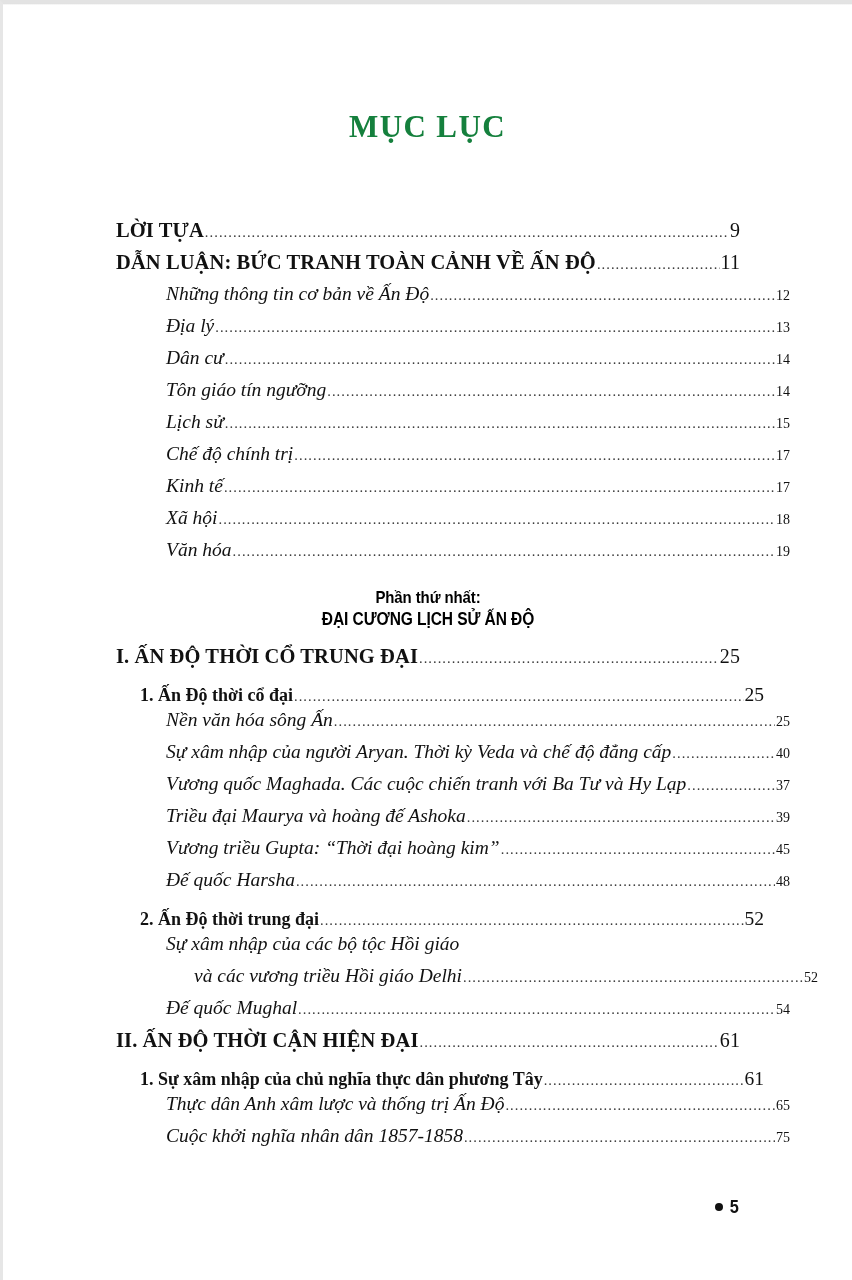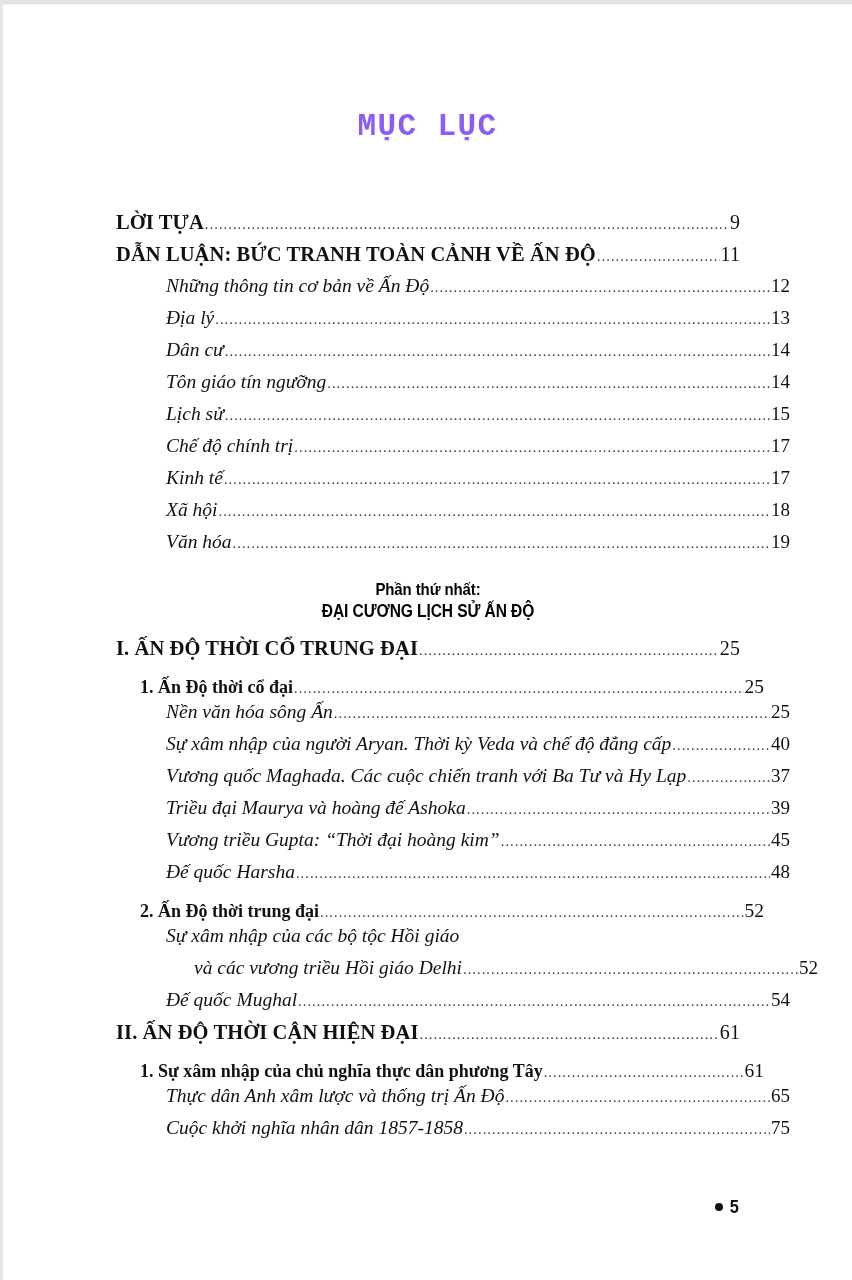--- a/index.html
+++ b/index.html
@@ -30,39 +30,39 @@
     position: absolute;
     left: 0; top: 0;
     width: 100%; height: 2px;
     background: linear-gradient(to bottom, #d8d8d8, rgba(216,216,216,0));
     pointer-events: none;
   }
 
   
   .doc-title {
     text-align: center;
-    font-family: Liberation Mono, monospace;
+    font-family: Liberation Serif, serif;
     font-weight: 700;
     font-size: 31px;
     letter-spacing: 1.4px;
-    color: #8b5cf6;
+    color: #15803d;
     margin: 0;
     padding-top: 107px;
     line-height: 1.1;
   }
 
   
   .toc {
     margin: 0;
     padding: 0;
     list-style: none;
     position: absolute;
     left: 113px;
     right: 112px;
-    top: 209px;
+    top: 217px;
   }
 
   .toc-row {
     display: flex;
     align-items: baseline;
     width: 100%;
     line-height: 1;
     height: 32px;
   }
 
@@ -119,21 +119,21 @@
 
   
   .lvl3 .entry-title {
     font-style: italic;
     font-weight: 400;
     font-size: 19.5px;
   }
   .lvl3 .page-num {
     font-style: normal;
     font-weight: 400;
-    font-size: 19px;
+    font-size: 14px;
   }
   .lvl3 { padding-left: 50px; }
 
   
   .lvl3-cont { padding-left: 78px; }
 
   
   .part-heading {
     text-align: center;
     font-family: "Liberation Sans Narrow", "Liberation Sans", "DejaVu Sans", sans-serif;

